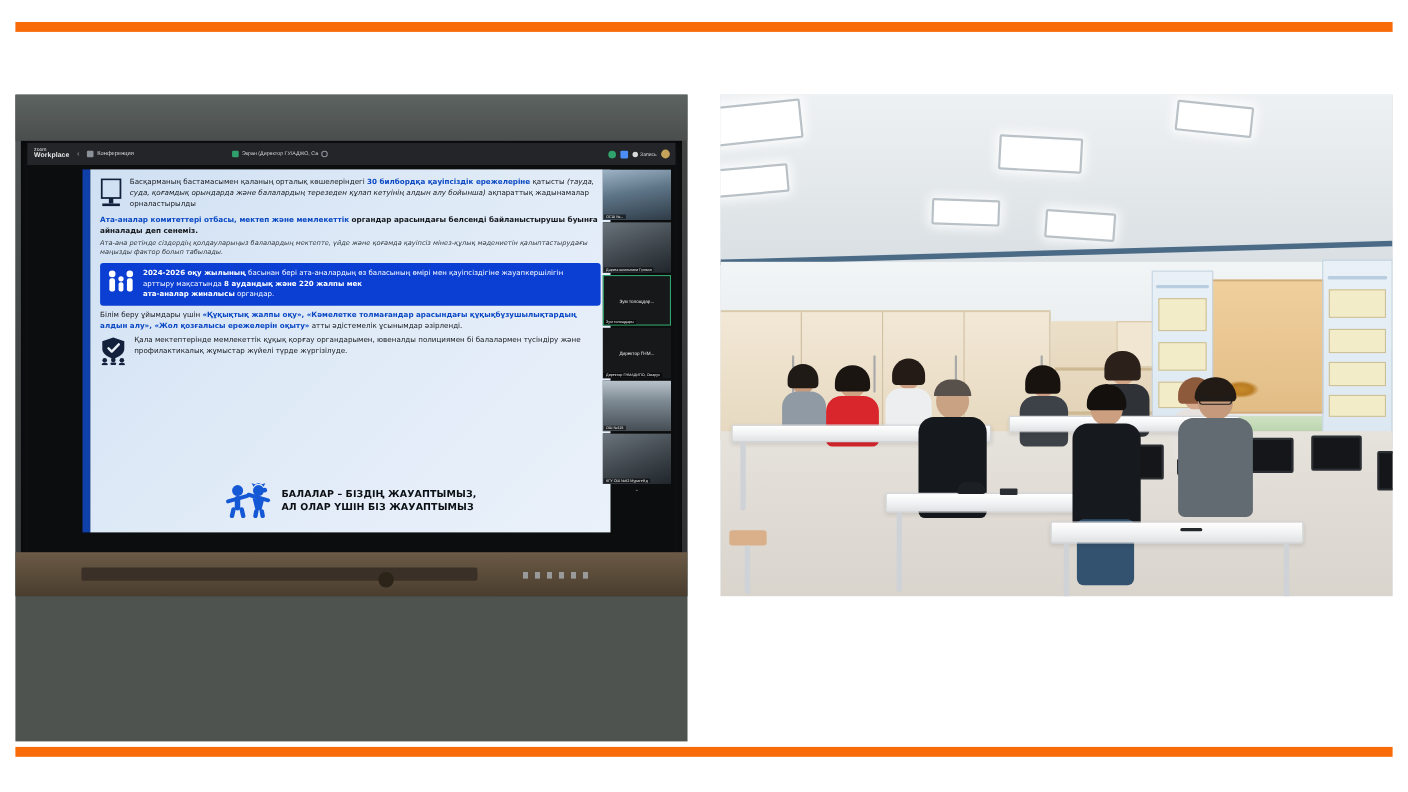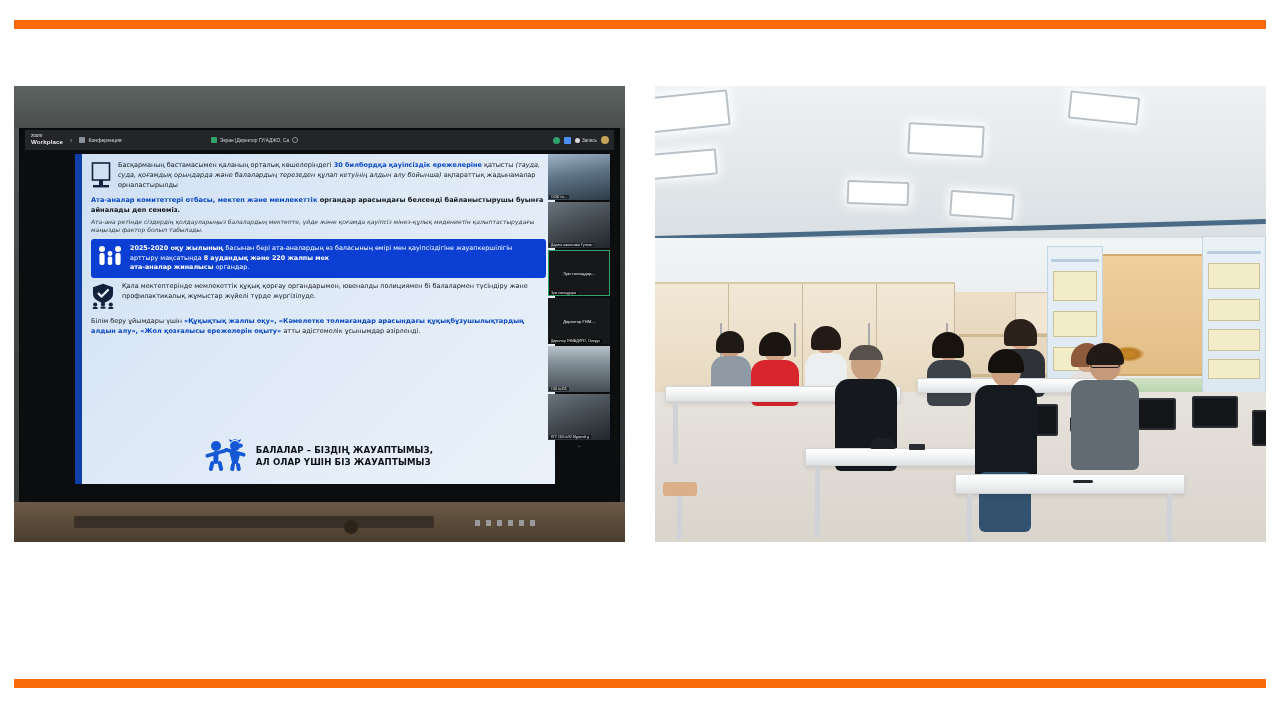--- a/index.html
+++ b/index.html
@@ -15,21 +15,21 @@
     position:absolute; left:14px; width:1252px; height:9px;
     background:#f96a08;
   }
   .rule-top { top:20px; }
   .rule-bottom { top:679px; }
 
   
   .photo { position:absolute; overflow:hidden; }
 
   
-  #photo-zoom { left:14px; top:86px; width:611px; height:456px; background:#4e534f; }
+  #photo-zoom { left:14px; top:86px; width:611px; height:588px; background:#4e534f; }
 
   .tv-bezel {
     position:absolute; left:0; top:0; width:611px; height:456px;
     background:linear-gradient(160deg,#55595a 0%,#3f4443 40%,#2c2f2f 100%);
   }
   .tv-wallstrip {
     position:absolute; left:0; top:0; width:611px; height:42px;
     background:linear-gradient(180deg,#5d6361 0%,#4a4f4d 100%);
   }
   .tv-screen {
@@ -314,41 +314,41 @@
                 <span class="blk-ic">
                   <svg width="26" height="22" viewBox="0 0 26 22">
                     <circle cx="5" cy="4" r="3" fill="#fff"></circle>
                     <circle cx="21" cy="4" r="3" fill="#fff"></circle>
                     <circle cx="13" cy="8.5" r="2.4" fill="#fff"></circle>
                     <rect x="2.4" y="8" width="5.2" height="12" rx="2" fill="#fff"></rect>
                     <rect x="18.4" y="8" width="5.2" height="12" rx="2" fill="#fff"></rect>
                     <rect x="10.8" y="11.5" width="4.4" height="8.5" rx="1.8" fill="#fff"></rect>
                   </svg>
                 </span>
-                <span class="bx-txt"><b>2025-2020 оқу жылының</b><span> басынан бері ата-аналардың өз баласының өмірі мен қауіпсіздігіне жауапкершілігін арттыру мақсатында </span><b>8 аудандық және 220 жалпы мек</b><br><b>ата-аналар жиналысы</b><span> органдар.</span></span>
+                <span class="bx-txt"><b>2024-2026 оқу жылының</b><span> басынан бері ата-аналардың өз баласының өмірі мен қауіпсіздігіне жауапкершілігін арттыру мақсатында </span><b>8 аудандық және 220 жалпы мек</b><br><b>ата-аналар жиналысы</b><span> органдар.</span></span>
+              </div>
+
+              <div class="blk">
+                <span class="para4"><span>Білім беру ұйымдары үшін </span><span class="hl">«Құқықтық жалпы оқу», «Кәмелетке толмағандар арасындағы құқықбұзушылықтардың алдын алу», «Жол қозғалысы ережелерін оқыту»</span><span> атты әдістемелік ұсынымдар әзірленді.</span></span>
               </div>
 
               <div class="blk">
                 <span class="blk-ic">
                   <svg width="24" height="26" viewBox="0 0 24 26">
                     <path d="M12 .8 L22 4.2 V11 c0 4.4 -4.2 7.3 -10 9.2 C6.2 18.3 2 15.4 2 11 V4.2 Z" fill="#14213d"></path>
                     <path d="M7.6 10.6 l3 3 L17 7" fill="none" stroke="#e9f0f8" stroke-width="2.2" stroke-linecap="round" stroke-linejoin="round"></path>
                     <circle cx="4.2" cy="21.6" r="2.1" fill="#14213d"></circle>
                     <circle cx="12" cy="21.2" r="2.1" fill="#14213d"></circle>
                     <circle cx="19.8" cy="21.6" r="2.1" fill="#14213d"></circle>
                     <rect x="1.6" y="24" width="5.2" height="2.2" rx="1.1" fill="#14213d"></rect>
                     <rect x="9.4" y="23.6" width="5.2" height="2.2" rx="1.1" fill="#14213d"></rect>
                     <rect x="17.2" y="24" width="5.2" height="2.2" rx="1.1" fill="#14213d"></rect>
                   </svg>
                 </span>
                 <span class="blk-txt">Қала мектептерінде мемлекеттік құқық қорғау органдарымен, ювеналды полициямен бі балалармен түсіндіру және профилактикалық жұмыстар жүйелі түрде жүргізілуде.</span>
-              </div>
-
-              <div class="blk">
-                <span class="para4"><span>Білім беру ұйымдары үшін </span><span class="hl">«Құқықтық жалпы оқу», «Кәмелетке толмағандар арасындағы құқықбұзушылықтардың алдын алу», «Жол қозғалысы ережелерін оқыту»</span><span> атты әдістемелік ұсынымдар әзірленді.</span></span>
               </div>
 
               <div class="tagline">
                 <span>
                   <svg width="44" height="32" viewBox="0 0 44 32">
                     <g fill="#1558d6">
                       <circle cx="12" cy="7" r="5"></circle>
                       <rect x="9.4" y="12" width="5" height="13" rx="2.3"></rect>
                       <rect x="1" y="12.5" width="22" height="3.6" rx="1.8" transform="rotate(-16 12 14)"></rect>
                       <rect x="5.6" y="22" width="4" height="10" rx="1.9" transform="rotate(13 7.6 27)"></rect>

